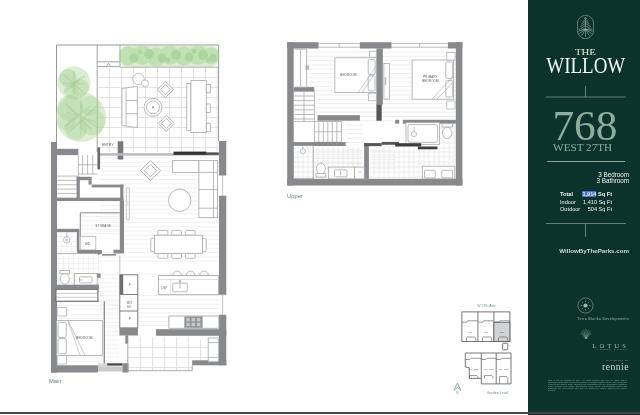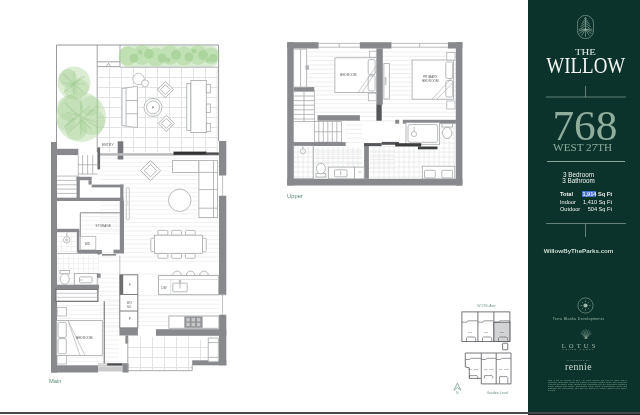--- a/index.html
+++ b/index.html
@@ -1,20 +1,20 @@
 <!DOCTYPE html>
 <html><head>
 <meta charset="utf-8">
 <style>
 html,body{margin:0;padding:0;width:640px;height:415px;background:#ffffff;overflow:hidden;}
 body{font-family:"Liberation Sans",sans-serif;position:relative;-webkit-font-smoothing:antialiased;}
 #sidebar svg,#sidebar div,#plans{transform:translateZ(0);}
 .abs{position:absolute;}
 #sidebar{position:absolute;left:528px;top:0;width:112px;height:415px;background:#0b332b;}
-#sidebar .c{position:absolute;width:101px;text-align:center;}
+#sidebar .c{position:absolute;width:101px;text-align:right;}
 .serif{font-family:"Liberation Serif",serif;}
 </style>
 </head>
 <body>
 
 <svg id="plans" class="abs" style="left:0;top:0;transform:translateZ(0)" width="640" height="415" viewBox="0 0 640 415" xmlns="http://www.w3.org/2000/svg">
 <g id="mainplan">
 
 <g stroke="#efeff0" stroke-width="0.9">
 <path d="M100,158h119M100,162.3h119M100,166.6h119M100,170.9h119M100,175.2h119M100,179.5h119M100,183.8h119M100,188.1h119M100,192.4h119M100,196.7h119M100,201h119M100,205.3h119M100,209.6h119M100,213.9h119M100,218.2h119M100,222.5h119M100,226.8h119M100,231.1h119M124,235.4h95M124,239.7h95M124,244h95M124,248.3h95M100,252.6h119M100,256.9h119M100,261.2h119M57,301.3h62M100,274.1h119M100,278.4h38M100,282.7h38M100,287h19M100,291.3h19M100,295.6h119M100,299.9h119M100,304.2h119M100,308.5h119M100,312.8h119M138,317.1h31M138,321.4h81M100,325.7h19M138,325.7h81M57,305.6h62M57,309.9h62M57,314.2h62M57,318.5h62M57,322.8h62M57,327.1h62M57,331.4h62M57,335.7h62M57,340h62M57,344.3h62M57,348.6h62M57,352.9h62M57,357.2h62M57,361.5h62M81,216.5h38M81,220.8h38M81,225.1h38M81,229.4h38M81,233.7h38"></path>

